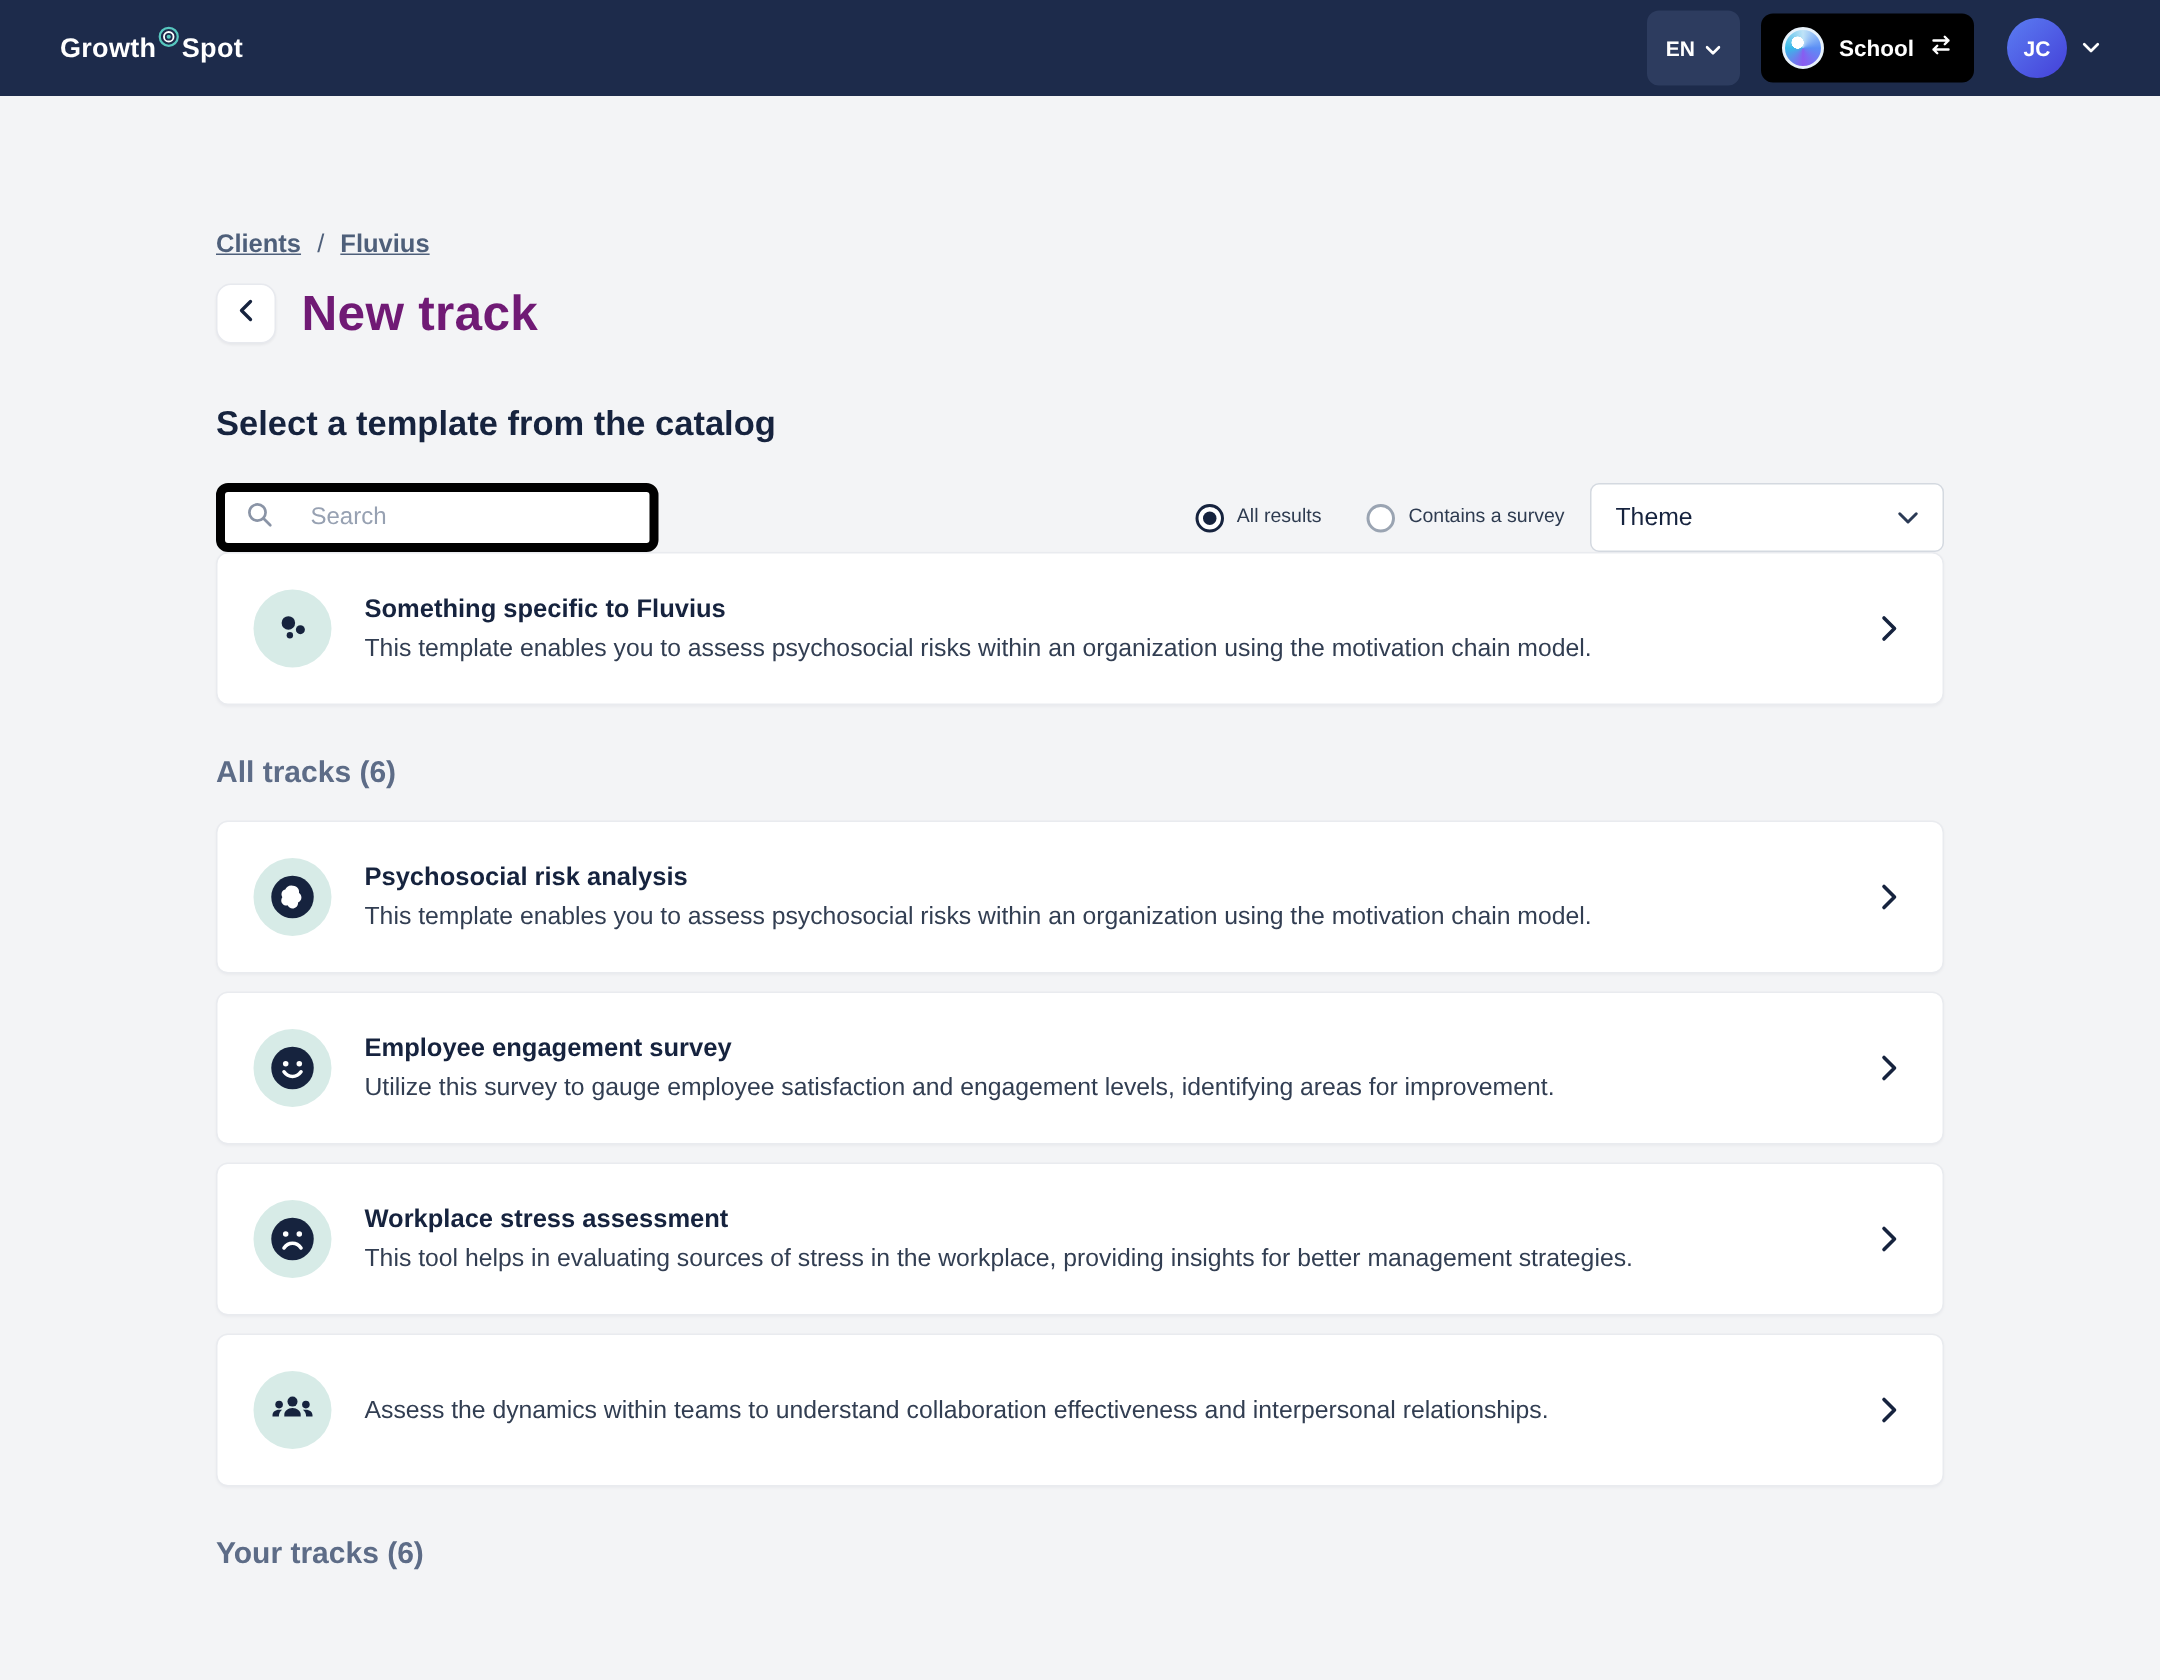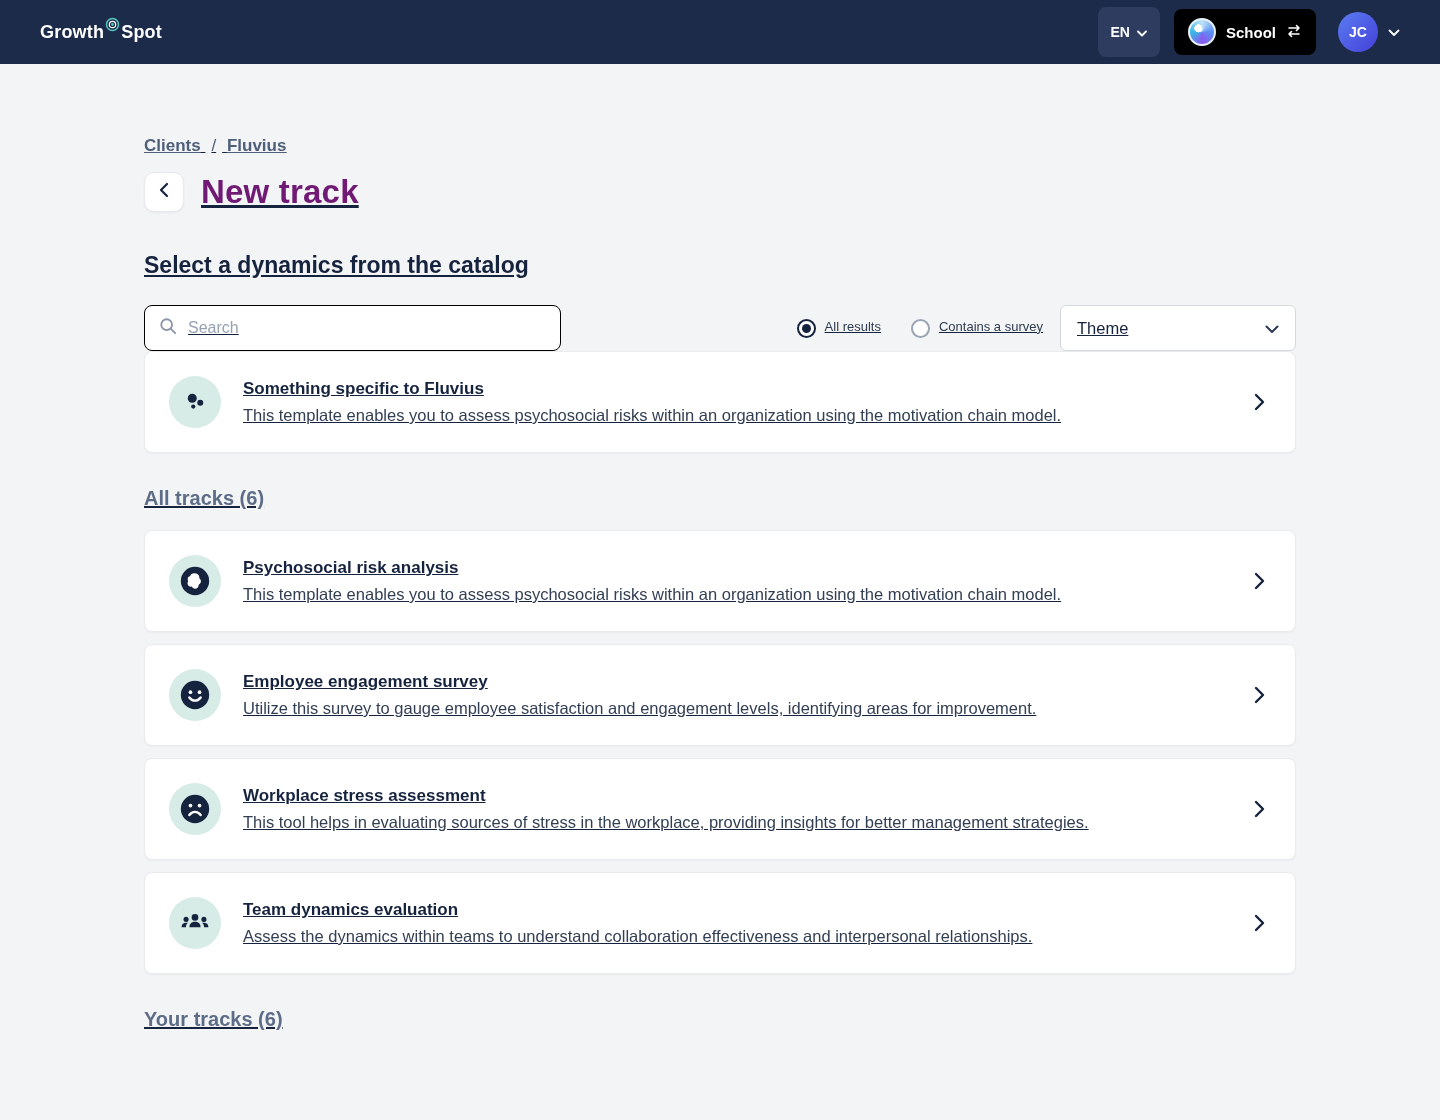--- a/index.html
+++ b/index.html
@@ -49,42 +49,42 @@
   }
   .user-menu { display: flex; align-items: center; gap: 10px; cursor: pointer; margin-left: 8px; }
   .user-avatar {
     width: 40px; height: 40px; border-radius: 50%;
     background: linear-gradient(135deg, #5b7df2, #4440d8);
     color: #fff; font-weight: bold; font-size: 14px;
     display: flex; align-items: center; justify-content: center;
   }
 
   
-  .container { width: 1152px; margin: 0 auto; padding-top: 72px; text-decoration: underline; }
+  .container { width: 1152px; margin: 17px auto; padding-top: 72px; }
 
   .breadcrumb { font-size: 17px; font-weight: bold; color: #4e5f7a; }
   .breadcrumb a { color: #4e5f7a; text-decoration: underline; cursor: pointer; }
   .breadcrumb .sep { margin: 0 6px; font-weight: normal; }
 
   .title-row { margin-top: 16px; display: flex; align-items: center; gap: 17px; }
   .back-btn {
     width: 40px; height: 40px; background: #fff;
     border: 1px solid #e7e9ee; border-radius: 10px;
     box-shadow: 0 1px 2px rgba(16,24,40,.06);
     display: flex; align-items: center; justify-content: center; cursor: pointer;
   }
   .page-title { font-size: 33px; font-weight: bold; color: #701a75; letter-spacing: .2px; }
 
   .catalog-heading { margin-top: 40px; font-size: 23px; font-weight: bold; color: #16233e; }
 
   .toolbar { margin-top: 26px; display: flex; align-items: center; }
   .search-box {
-    width: 417px; height: 46px; background: #fff;
-    border: 1px solid #000000; border-radius: 8px;
-    display: flex; align-items: center; padding: 0 14px; gap: 11px;
+    width: 295px; height: 46px; background: #fff;
+    border: 6px solid #000000; border-radius: 8px;
+    display: flex; align-items: center; padding: 0 14px; gap: 25px;
   }
   .search-box input {
     border: none; outline: none; flex: 1;
     font-size: 16px; color: #16233e; font-family: inherit; background: transparent;
   }
   .search-box input::placeholder { color: #97a1b2; }
 
   .filters { margin-left: auto; display: flex; align-items: center; gap: 30px; margin-right: 17px; }
   .radio { display: flex; align-items: flex-start; gap: 9px; font-size: 13px; color: #2e3b50; cursor: pointer; }
   .radio-circle {
@@ -184,21 +184,21 @@
       <div class="back-btn">
         <span>
           <svg width="10" height="16" viewBox="0 0 10 16" fill="none" stroke="#16233e" stroke-width="2.2" stroke-linecap="round" stroke-linejoin="round">
               <path d="M8 2 L2 8 L8 14"></path>
             </svg>
         </span>
       </div>
       <h1 class="page-title">New track</h1>
     </div>
 
-    <h2 class="catalog-heading">Select a dynamics from the catalog</h2>
+    <h2 class="catalog-heading">Select a template from the catalog</h2>
 
     <div class="toolbar">
       <div class="search-box">
         <span>
           <svg width="18" height="18" viewBox="0 0 20 20" fill="none" stroke="#8a94a6" stroke-width="2" stroke-linecap="round">
               <circle cx="8.5" cy="8.5" r="6"></circle>
               <path d="M13 13 L18 18"></path>
             </svg>
         </span>
         <input type="text" placeholder="Search" style="">
@@ -315,21 +315,20 @@
                 <svg width="32" height="32" viewBox="0 0 24 24" fill="#16233e">
                   <circle cx="12" cy="7.8" r="2.5"></circle>
                   <path d="M12 11c-2.3 0-4.1 1.5-4.1 3.3v.9h8.2v-.9c0-1.8-1.8-3.3-4.1-3.3z"></path>
                   <circle cx="5.3" cy="9.3" r="1.9"></circle>
                   <path d="M5.3 11.9c-1.9 0-3.3 1.2-3.3 2.7v.6h3.2v-.2c0-1.2.6-2.3 1.6-3.1-.5 0-1-.0-1.5 0z"></path>
                   <circle cx="18.7" cy="9.3" r="1.9"></circle>
                   <path d="M18.7 11.9c1.9 0 3.3 1.2 3.3 2.7v.6h-3.2v-.2c0-1.2-.6-2.3-1.6-3.1.5 0 1-.0 1.5 0z"></path>
                 </svg>
               </div>
     <div class="card-body">
-      <div class="card-title">Team dynamics evaluation</div>
       <div class="card-desc">Assess the dynamics within teams to understand collaboration effectiveness and interpersonal relationships.</div>
     </div>
     <div class="card-chevron">
       <svg width="11" height="18" viewBox="0 0 11 18" fill="none" stroke="#16233e" stroke-width="2.4" stroke-linecap="round" stroke-linejoin="round">
                   <path d="M2 2 L9 9 L2 16"></path>
                 </svg>
     </div>
   </div>
 </div>
   </section>

